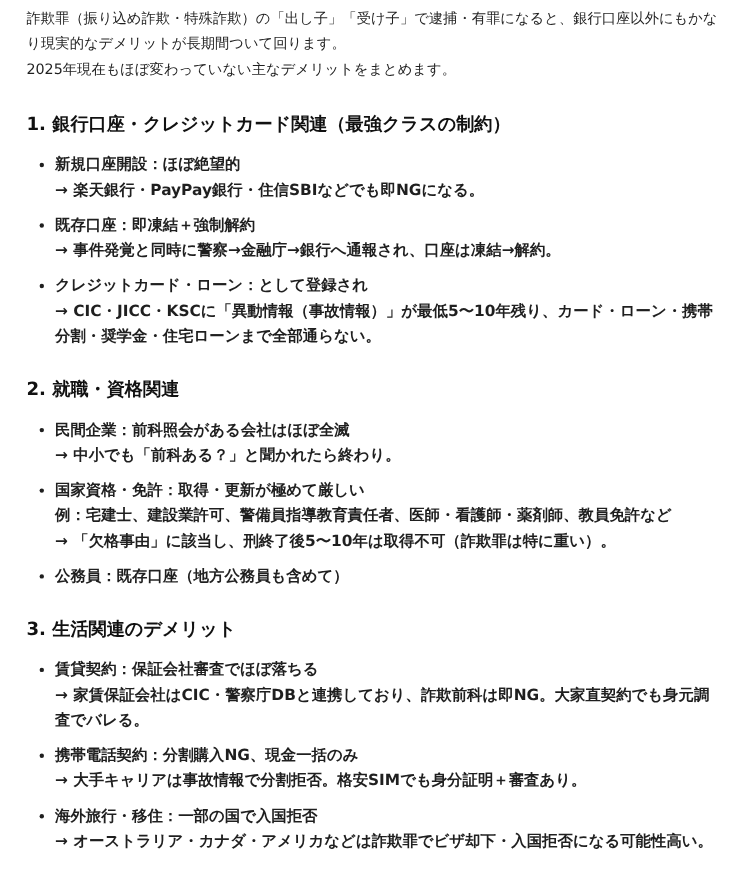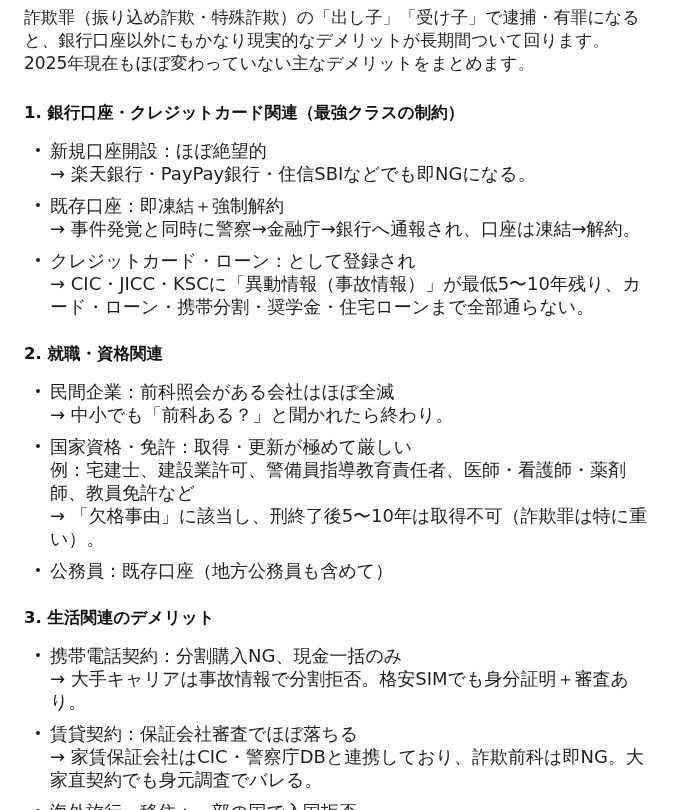--- a/index.html
+++ b/index.html
@@ -12,21 +12,21 @@
       height: 810px;
       overflow: hidden;
       font-family: "DejaVu Sans", "Liberation Sans", sans-serif;
       color: #1f1f1f;
     }
     .page {
       padding: 6px 22px 0 24px;
     }
     .intro p {
       margin: 0;
-      font-size: 17px;
+      font-size: 13px;
       line-height: 23px;
     }
     h2.section-title {
       font-size: 16.5px;
       font-weight: bold;
       margin: 0;
       line-height: 24px;
       color: #111111;
     }
     .section { margin-top: 24px; }
@@ -43,23 +43,24 @@
     .bullet {
       position: absolute;
       left: -14px;
       top: 9px;
       width: 4px;
       height: 4px;
       border-radius: 50%;
       background: #1f1f1f;
     }
     .item-head, .item-line {
-      font-size: 18px;
+      font-size: 14px;
       line-height: 23px;
       display: block;
+      font-weight: bold;
     }
   </style>
 </head>
 <body>
 
 <div class="page">
 
   <div class="intro">
     <p>詐欺罪（振り込め詐欺・特殊詐欺）の「出し子」「受け子」で逮捕・有罪になると、銀行口座以外にもかなり現実的なデメリットが長期間ついて回ります。</p>
     <p>2025年現在もほぼ変わっていない主なデメリットをまとめます。</p>
@@ -105,27 +106,27 @@
         <span class="item-head">公務員：既存口座（地方公務員も含めて）</span>
       </li>
     </ul>
   </div>
 
   <div class="section">
     <h2 class="section-title">3. 生活関連のデメリット</h2>
     <ul class="items">
       <li>
         <span class="bullet"></span>
-        <span class="item-head">携帯電話契約：分割購入NG、現金一括のみ</span>
-        <span class="item-line">→ 大手キャリアは事故情報で分割拒否。格安SIMでも身分証明＋審査あり。</span>
+        <span class="item-head">賃貸契約：保証会社審査でほぼ落ちる</span>
+        <span class="item-line">→ 家賃保証会社はCIC・警察庁DBと連携しており、詐欺前科は即NG。大家直契約でも身元調査でバレる。</span>
       </li>
       <li>
         <span class="bullet"></span>
-        <span class="item-head">賃貸契約：保証会社審査でほぼ落ちる</span>
-        <span class="item-line">→ 家賃保証会社はCIC・警察庁DBと連携しており、詐欺前科は即NG。大家直契約でも身元調査でバレる。</span>
+        <span class="item-head">携帯電話契約：分割購入NG、現金一括のみ</span>
+        <span class="item-line">→ 大手キャリアは事故情報で分割拒否。格安SIMでも身分証明＋審査あり。</span>
       </li>
       <li>
         <span class="bullet"></span>
         <span class="item-head">海外旅行・移住：一部の国で入国拒否</span>
         <span class="item-line">→ オーストラリア・カナダ・アメリカなどは詐欺罪でビザ却下・入国拒否になる可能性高い。</span>
       </li>
     </ul>
   </div>
 
 </div>

